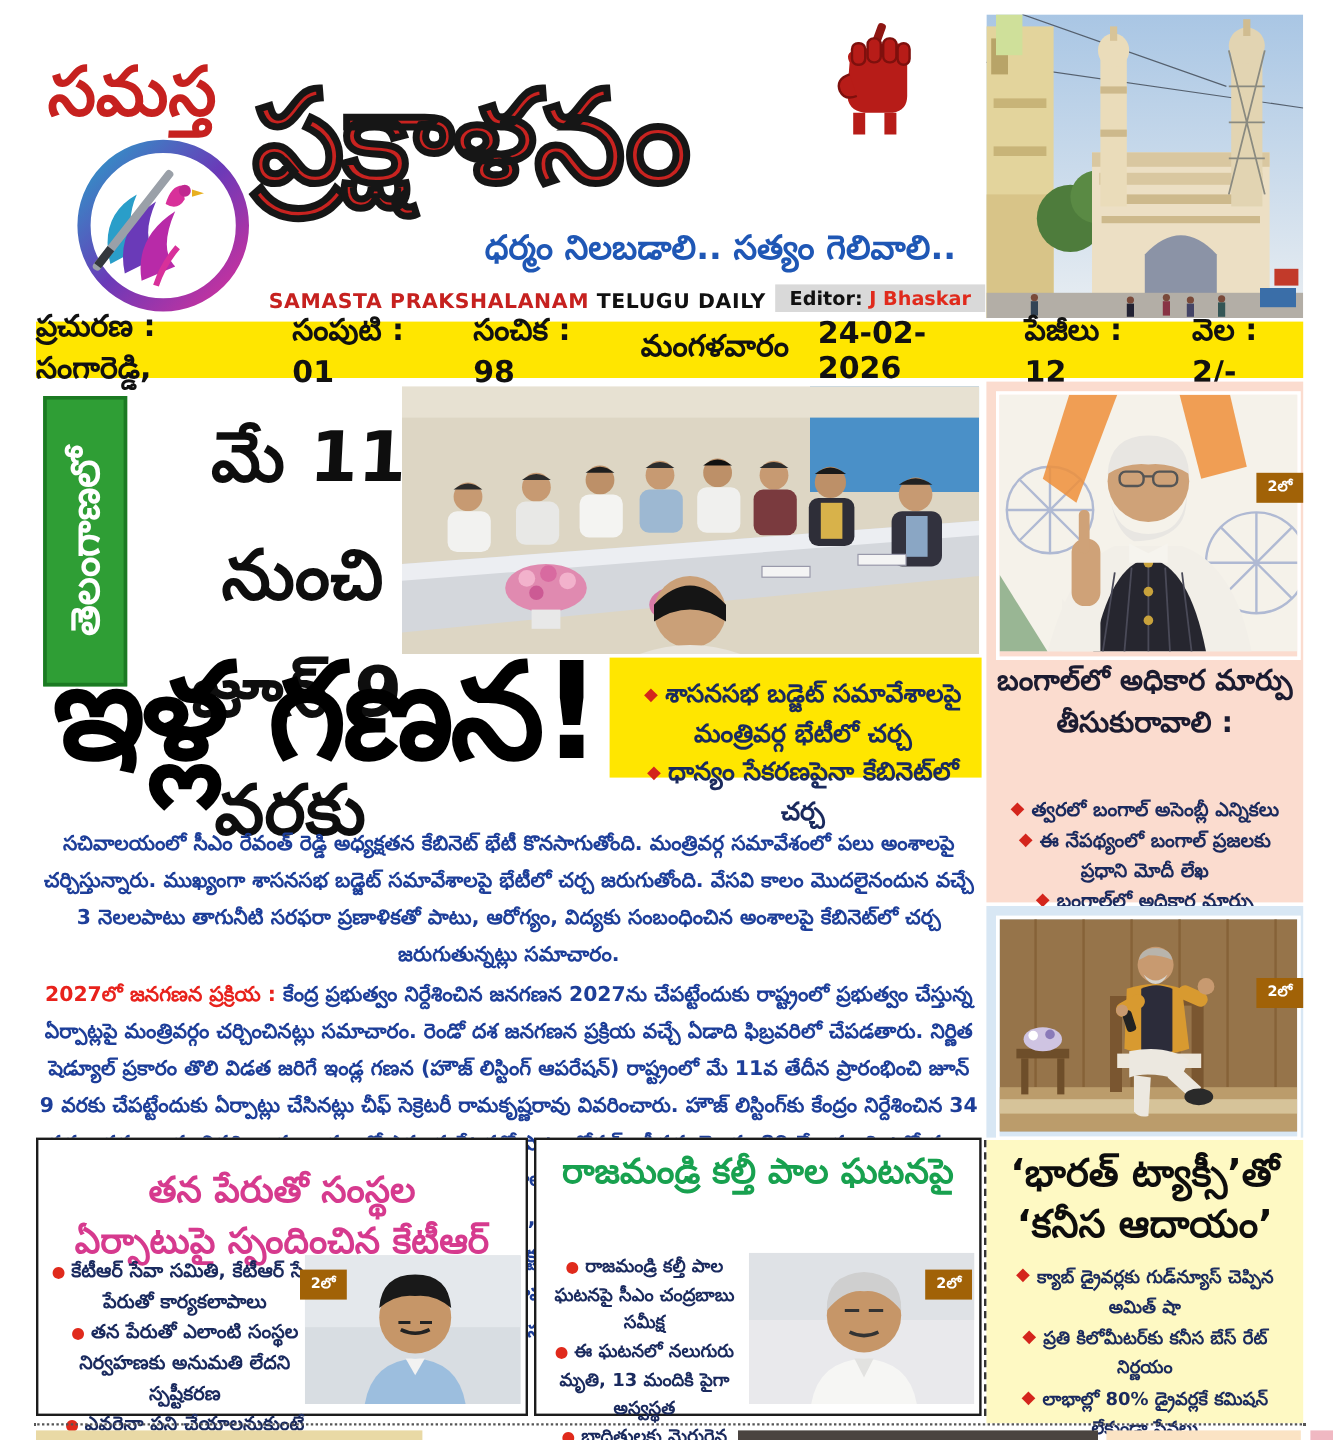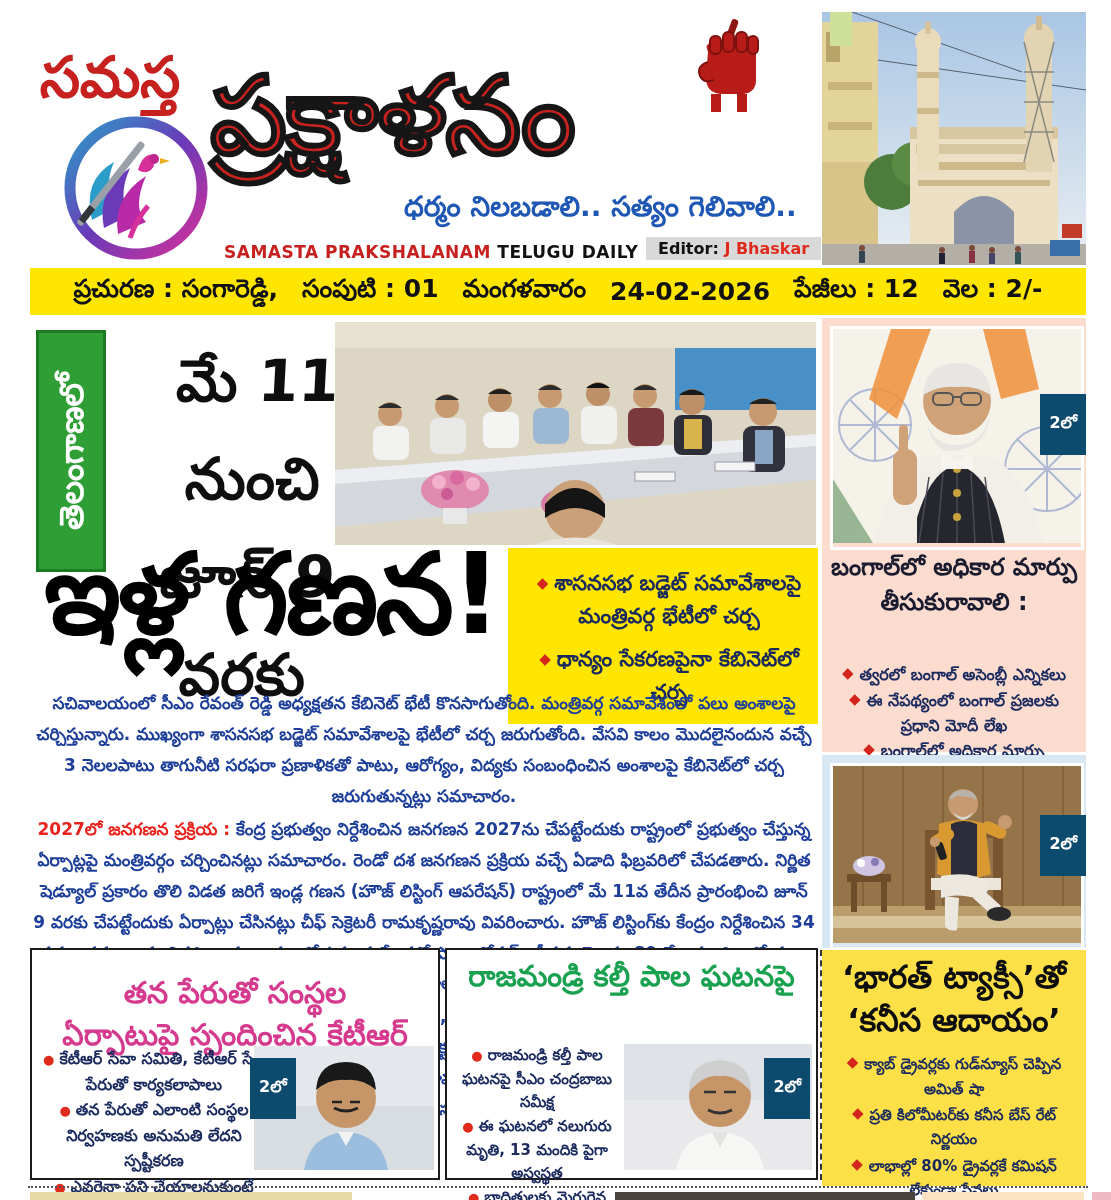--- a/index.html
+++ b/index.html
@@ -25,41 +25,41 @@
     display:flex;align-items:center;justify-content:center;gap:24px;font-size:25px;font-weight:bold;color:#111;}
   
   .kicker{position:absolute;left:36px;top:330px;width:70px;height:242px;background:#2f9e35;border:3px solid #1b7a22;
     color:#fff;font-size:33px;font-weight:bold;writing-mode:vertical-rl;transform:rotate(180deg);
     display:flex;align-items:center;justify-content:center;}
   .hl-top{position:absolute;left:104px;top:332px;width:292px;text-align:center;font-size:58px;font-weight:bold;
     color:#0e0e0e;line-height:98px;transform:skewX(-3deg);}
   .cabinet{position:absolute;left:335px;top:322px;width:481px;height:223px;}
   .hl-main{position:absolute;left:24px;top:520px;width:495px;height:175px;display:flex;align-items:center;justify-content:center;
     font-size:112px;font-weight:bold;color:#000000;letter-spacing:-3px;}
-  .ybox{position:absolute;left:508px;top:548px;width:310px;height:176px;background:#ffe600;padding:14px 0 10px 12px;
+  .ybox{position:absolute;left:508px;top:548px;width:310px;height:100px;background:#ffe600;padding:14px 0 10px 12px;
     display:flex;flex-direction:column;justify-content:space-around;}
   .ybox .brow{font-size:21px;font-weight:bold;color:#1a2a5e;line-height:1.55;text-align:center;}
   .bico{color:#d4251c;font-size:15px;vertical-align:2px;padding-right:6px;}
   .body-text{position:absolute;left:32px;top:688px;width:784px;font-size:17px;font-weight:bold;color:#1d3e99;
     text-align:center;line-height:1.82;}
   .body-text p{margin-bottom:2px;}
   .rlabel{color:#e8221c;}
   
   .modi-block{position:absolute;left:822px;top:318px;width:264px;height:434px;background:#fbdccf;}
   .photo-frame{position:absolute;left:8px;top:8px;border:3px solid #fff;}
   .modi-photo{width:248px;height:214px;}
-  .badge{position:absolute;background:#0c4a6e;color:#fff;font-weight:bold;font-size:16px;padding:19px 9px;}
+  .badge{position:absolute;background:#a16207;color:#fff;font-weight:bold;font-size:12px;padding:4px 9px;}
   .modi-hl{position:absolute;left:4px;top:232px;width:256px;text-align:center;font-weight:bold;color:#1b1b30;
     font-size:24px;line-height:1.45;}
   .modi-hl2{position:absolute;left:4px;top:306px;width:256px;text-align:center;font-weight:bold;color:#14142c;font-size:26px;}
   .modi-bullets{position:absolute;left:6px;top:344px;width:252px;font-size:16px;font-weight:bold;color:#1a2a5e;
     text-align:center;line-height:1.55;}
   .shah-block{position:absolute;left:822px;top:755px;width:264px;height:193px;background:#d8e7f4;}
   .shah-photo{width:248px;height:177px;}
-  .taxi-block{position:absolute;left:822px;top:950px;width:264px;height:236px;background:#fde047;padding-top:6px;}
+  .taxi-block{position:absolute;left:822px;top:950px;width:264px;height:236px;background:#fef9c3;padding-top:6px;}
   .taxi-hl{text-align:center;font-size:32px;font-weight:bold;color:#0d0d0d;line-height:1.35;}
   .taxi-bullets{margin-top:8px;padding:0 6px;font-size:15px;font-weight:bold;color:#1a2a5e;text-align:center;line-height:1.62;}
   
   .ktr-box{position:absolute;left:30px;top:948px;width:410px;height:232px;border:2px solid #1c1c1c;background:#fff;}
   .ktr-hl{margin-top:22px;text-align:center;font-size:30px;font-weight:bold;color:#d63a8e;line-height:1.4;}
   .ktr-bullets{position:absolute;left:8px;top:96px;width:228px;font-size:16px;font-weight:bold;color:#1a2a5e;line-height:1.6;text-align:center;}
   .ktr-photo-wrap{position:absolute;right:4px;bottom:4px;}
   .cbn-box{position:absolute;left:445px;top:948px;width:373px;height:232px;border:2px solid #1c1c1c;background:#fff;}
   .cbn-hl{margin-top:6px;text-align:center;font-size:29px;font-weight:bold;color:#18a14f;line-height:1.4;}
   .cbn-bullets{position:absolute;left:6px;top:94px;width:168px;font-size:15px;font-weight:bold;color:#1a2a5e;line-height:1.58;text-align:center;}
@@ -176,20 +176,21 @@
           <rect x="193" y="240" width="6" height="12" fill="#355"></rect>
         <rect x="228" y="228" width="30" height="16" fill="#3a6ea8"></rect>
         <rect x="240" y="212" width="20" height="14" fill="#c23a2a"></rect>
       </g>
     </svg>
   </div>
 
   <div class="info-bar">
     <span>ప్రచురణ : సంగారెడ్డి,</span>
     <span>సంపుటి : 01</span>
+    <span>సంచిక : 98</span>
     <span>మంగళవారం</span>
     <span>24-02-2026</span>
     <span>పేజీలు : 12</span>
     <span>వెల : 2/-</span>
   </div>
 
   <div class="kicker">తెలంగాణలో</div>
 
   <div class="hl-top">
     <div>మే 11 నుంచి</div>

